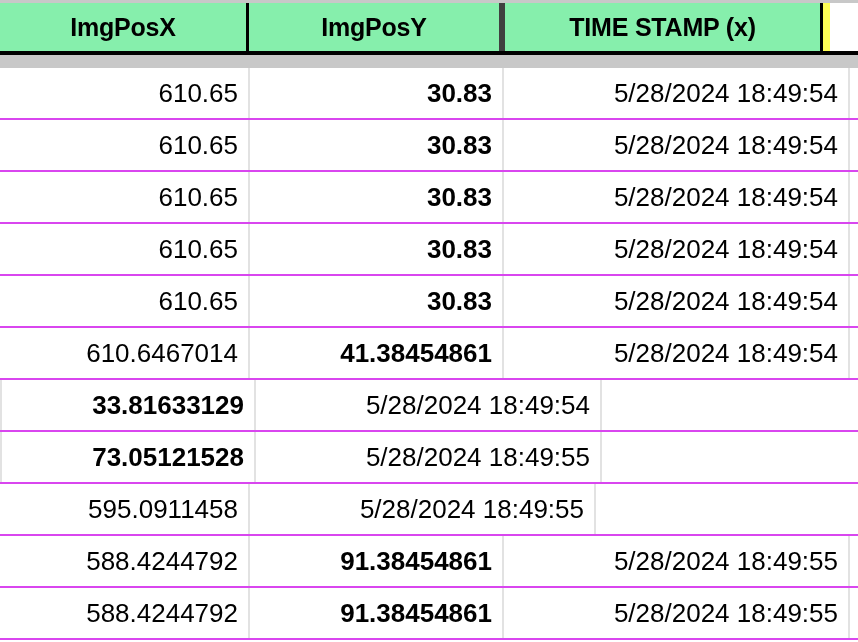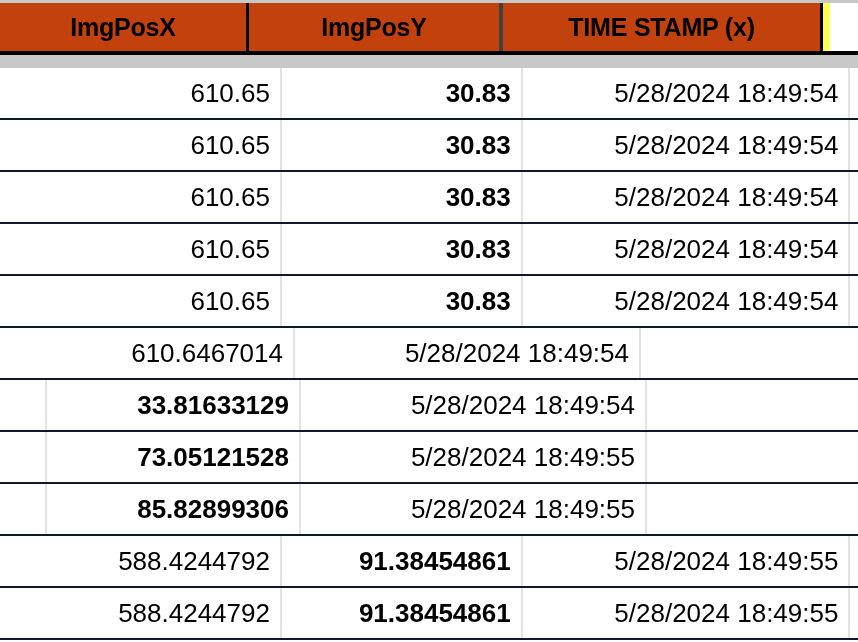--- a/index.html
+++ b/index.html
@@ -35,35 +35,35 @@
   .header-row {
     position: absolute;
     top: 3px;
     left: 0;
     width: 858px;
     height: 48px;
     display: flex;
     box-sizing: border-box;
   }
   .header-cell {
-    background: #c2410c;
+    background: #86efac;
     display: flex;
     align-items: center;
     justify-content: center;
     font-size: 25px;
     font-weight: bold;
     color: #000000;
     letter-spacing: -0.2px;
     box-sizing: border-box;
     height: 48px;
     white-space: nowrap;
   }
   .header-cell.c0 { width: 246px; }
   .header-cell.c1 { width: 253px; border-left: 3px solid #000000; }
-  .header-cell.c2 { width: 321px; border-left: 4px solid #404040; }
+  .header-cell.c2 { width: 321px; border-left: 6px solid #404040; }
   .header-cell.yellow-edge {
     width: 10px;
     background: #ffff55;
     border-left: 3px solid #000000;
     padding: 0;
   }
 
   
   .header-rule {
     position: absolute;
@@ -89,23 +89,22 @@
     position: absolute;
     top: 68px;
     left: 0;
     width: 858px;
   }
 
   .data-row {
     display: flex;
     height: 52px;
     box-sizing: border-box;
-    border-bottom: 2px solid #0f172a;
+    border-bottom: 2px solid #d946ef;
     background: #ffffff;
-    padding-left: 45px;
   }
   .data-cell {
     display: flex;
     align-items: center;
     justify-content: flex-end;
     font-size: 26px;
     color: #000000;
     box-sizing: border-box;
     height: 50px;
     padding-right: 10px;
@@ -164,35 +163,36 @@
         <div class="data-cell tail"></div>
       </div>
       <div class="data-row">
         <div class="data-cell c0">610.65</div>
         <div class="data-cell c1">30.83</div>
         <div class="data-cell c2">5/28/2024 18:49:54</div>
         <div class="data-cell tail"></div>
       </div>
       <div class="data-row">
         <div class="data-cell c0">610.6467014</div>
+        <div class="data-cell c1">41.38454861</div>
         <div class="data-cell c2">5/28/2024 18:49:54</div>
         <div class="data-cell tail"></div>
       </div>
       <div class="data-row">
         <div class="data-cell c1">33.81633129</div>
         <div class="data-cell c2">5/28/2024 18:49:54</div>
         <div class="data-cell tail"></div>
       </div>
       <div class="data-row">
         <div class="data-cell c1">73.05121528</div>
         <div class="data-cell c2">5/28/2024 18:49:55</div>
         <div class="data-cell tail"></div>
       </div>
       <div class="data-row">
-        <div class="data-cell c1">85.82899306</div>
+        <div class="data-cell c0">595.0911458</div>
         <div class="data-cell c2">5/28/2024 18:49:55</div>
         <div class="data-cell tail"></div>
       </div>
       <div class="data-row">
         <div class="data-cell c0">588.4244792</div>
         <div class="data-cell c1">91.38454861</div>
         <div class="data-cell c2">5/28/2024 18:49:55</div>
         <div class="data-cell tail"></div>
       </div>
       <div class="data-row">

